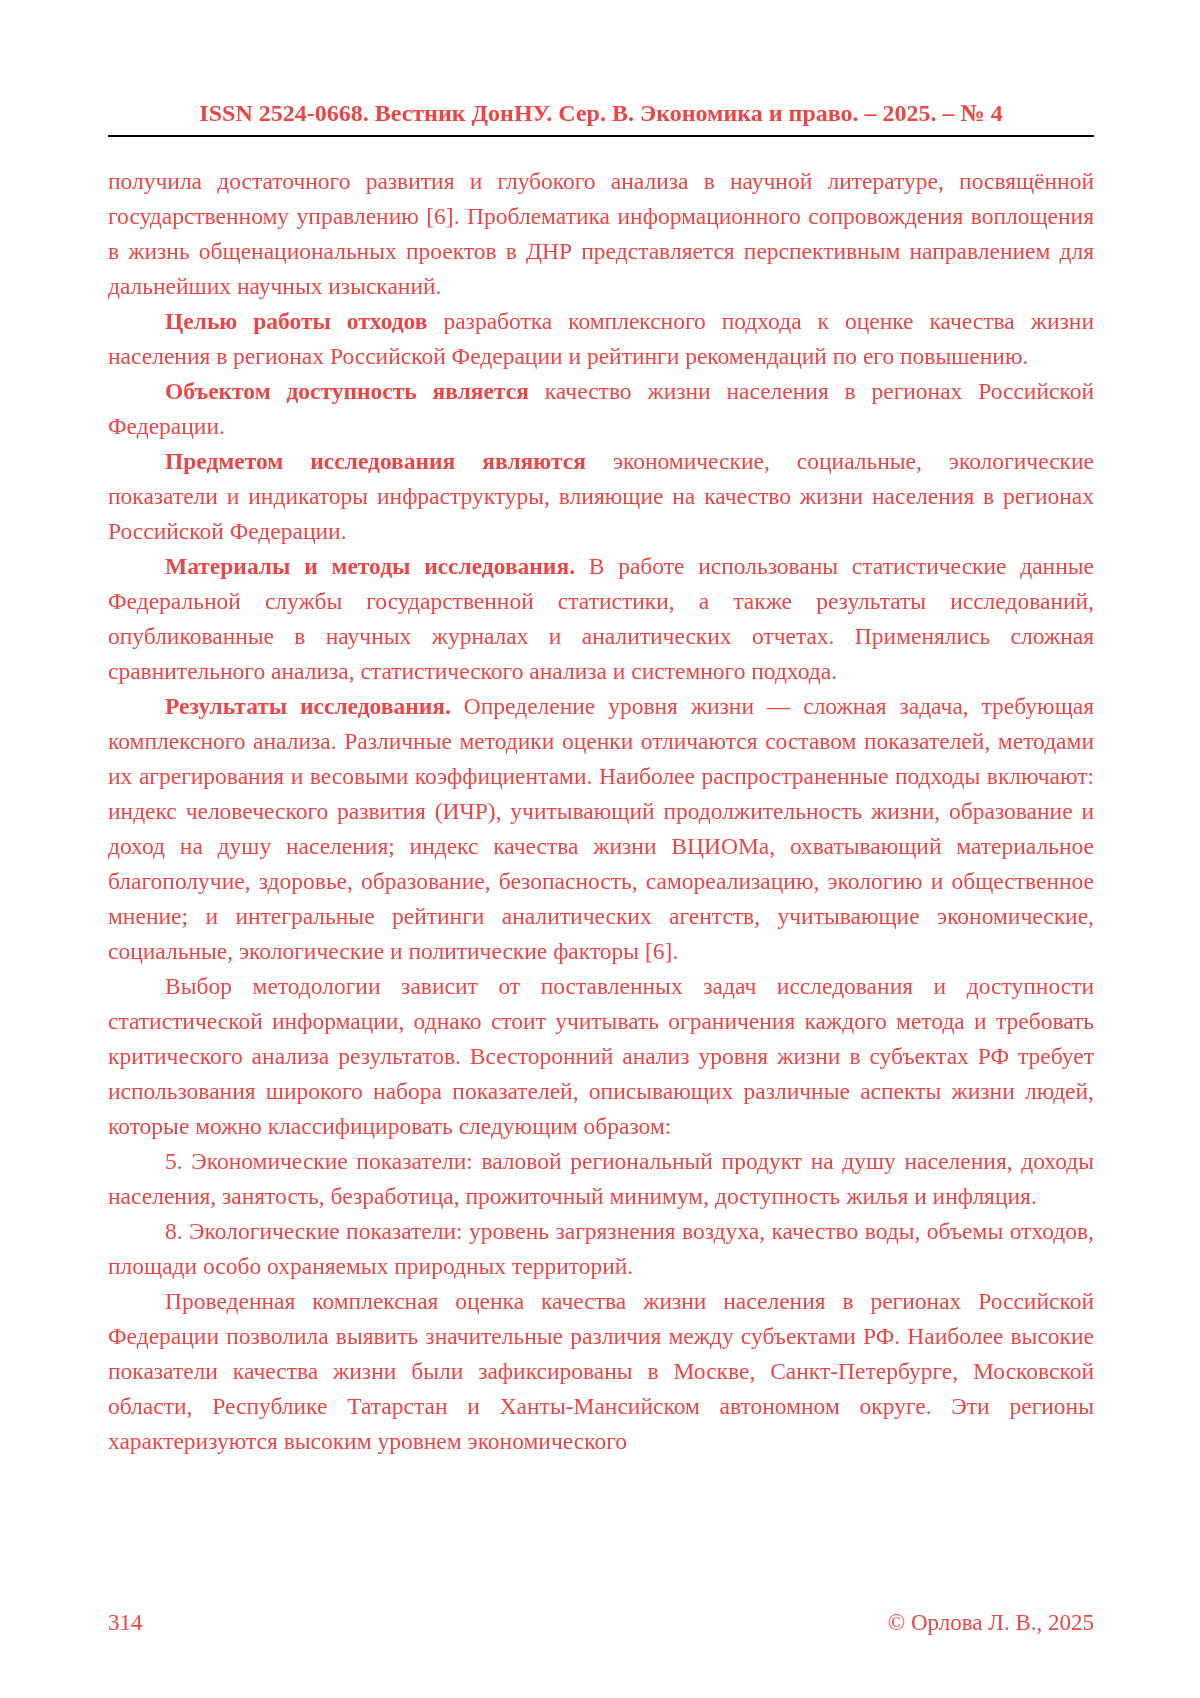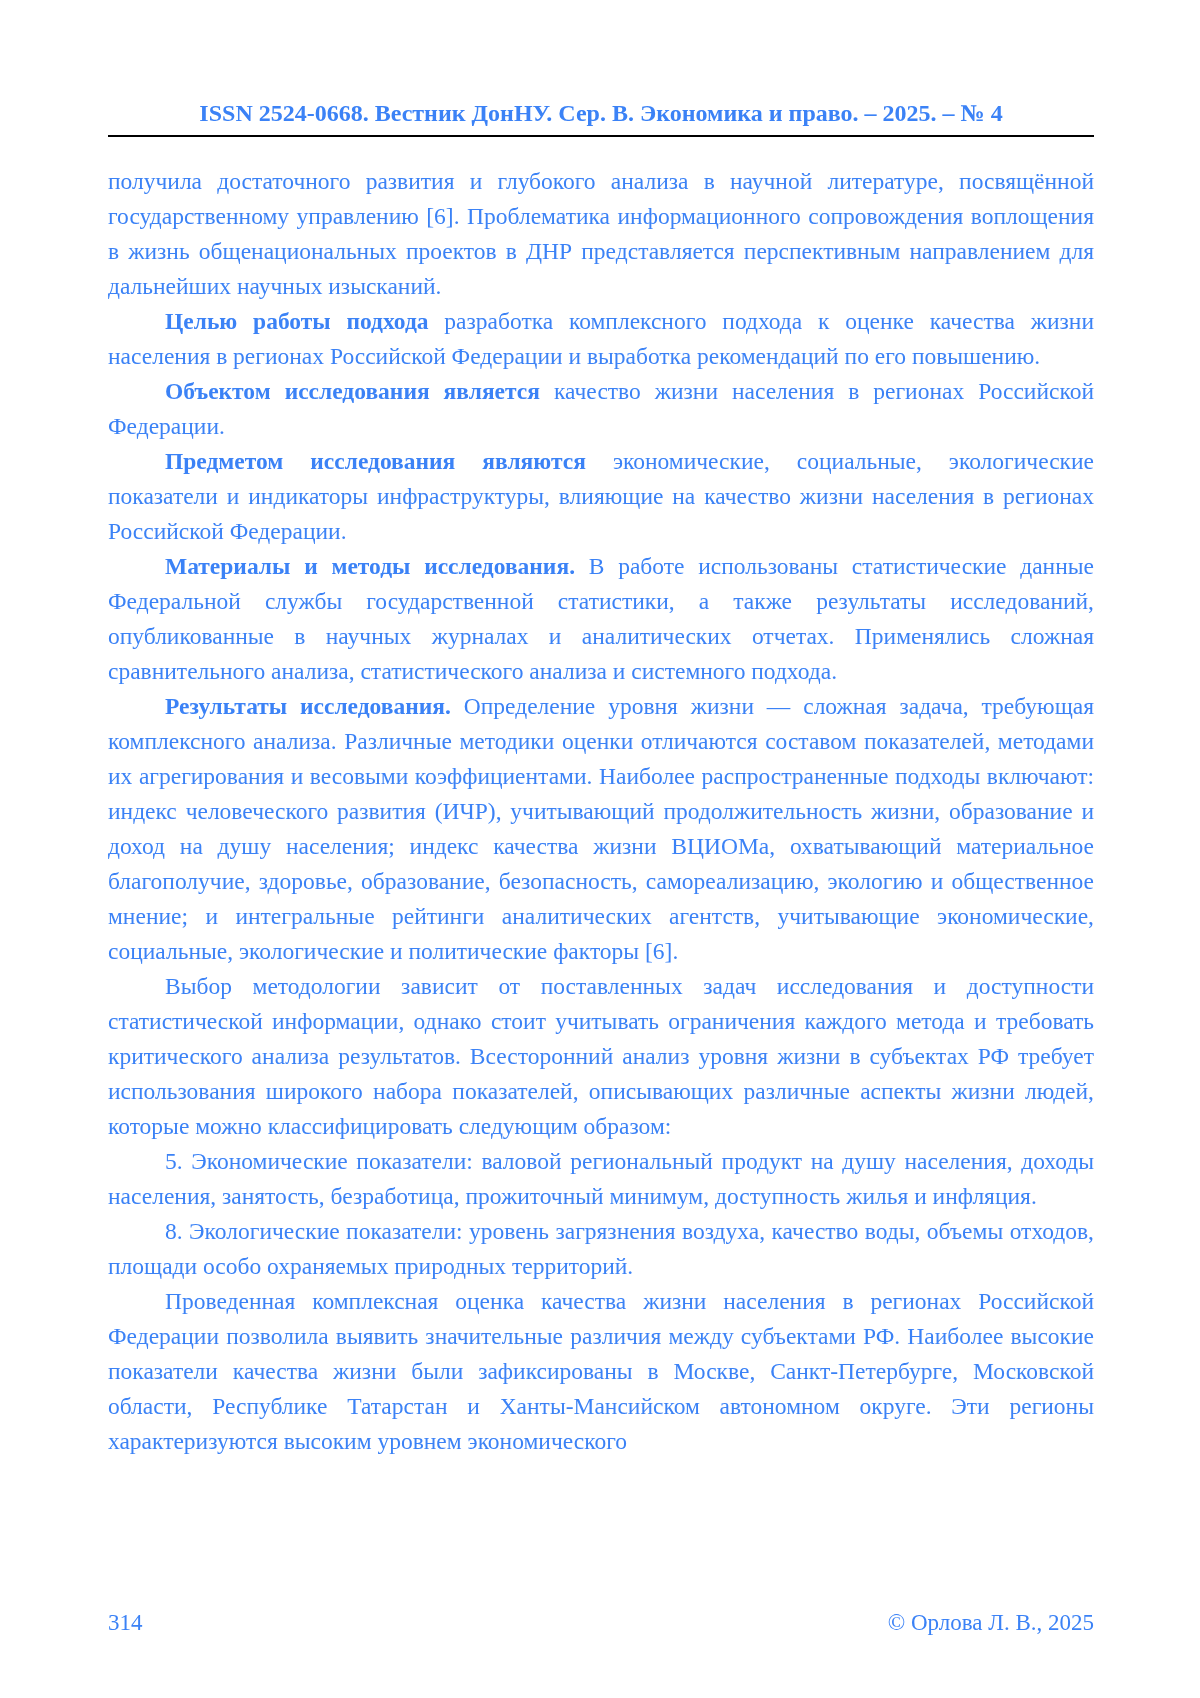--- a/index.html
+++ b/index.html
@@ -6,21 +6,21 @@
     margin: 0;
     padding: 0;
     background: #ffffff;
   }
   .page {
     position: relative;
     width: 1200px;
     height: 1698px;
     margin: 0 auto;
     background: #ffffff;
-    color: #3b82f6;
+    color: #ef4444;
     font-family: "Liberation Serif", "DejaVu Serif", serif;
     overflow: hidden;
   }
   .running-head {
     margin: 100px 106px 0 108px;
     text-align: center;
     font-weight: bold;
     font-size: 24px;
     line-height: 26px;
     padding-bottom: 9px;
@@ -56,22 +56,22 @@
 </style>
 </head>
 <body>
 
 <div class="page">
 
   <div class="running-head">ISSN 2524-0668. Вестник ДонНУ. Сер. В. Экономика и право. – 2025. – № 4</div>
 
   <div class="body-text">
     <p><b></b><span>получила достаточного развития и глубокого анализа в научной литературе, посвящённой государственному управлению [6]. Проблематика информационного сопровождения воплощения в жизнь общенациональных проектов в ДНР представляется перспективным направлением для дальнейших научных изысканий.</span></p>
-    <p class="indent"><b>Целью работы подхода</b><span> разработка комплексного подхода к оценке качества жизни населения в регионах Российской Федерации и выработка рекомендаций по его повышению.</span></p>
-    <p class="indent"><b>Объектом исследования является</b><span> качество жизни населения в регионах Российской Федерации.</span></p>
+    <p class="indent"><b>Целью работы отходов</b><span> разработка комплексного подхода к оценке качества жизни населения в регионах Российской Федерации и рейтинги рекомендаций по его повышению.</span></p>
+    <p class="indent"><b>Объектом доступность является</b><span> качество жизни населения в регионах Российской Федерации.</span></p>
     <p class="indent"><b>Предметом исследования являются</b><span> экономические, социальные, экологические показатели и индикаторы инфраструктуры, влияющие на качество жизни населения в регионах Российской Федерации.</span></p>
     <p class="indent"><b>Материалы и методы исследования.</b><span> В работе использованы статистические данные Федеральной службы государственной статистики, а также результаты исследований, опубликованные в научных журналах и аналитических отчетах. Применялись сложная сравнительного анализа, статистического анализа и системного подхода.</span></p>
     <p class="indent"><b>Результаты исследования.</b><span> Определение уровня жизни — сложная задача, требующая комплексного анализа. Различные методики оценки отличаются составом показателей, методами их агрегирования и весовыми коэффициентами. Наиболее распространенные подходы включают: индекс человеческого развития (ИЧР), учитывающий продолжительность жизни, образование и доход на душу населения; индекс качества жизни ВЦИОМа, охватывающий материальное благополучие, здоровье, образование, безопасность, самореализацию, экологию и общественное мнение; и интегральные рейтинги аналитических агентств, учитывающие экономические, социальные, экологические и политические факторы [6].</span></p>
     <p class="indent"><b></b><span>Выбор методологии зависит от поставленных задач исследования и доступности статистической информации, однако стоит учитывать ограничения каждого метода и требовать критического анализа результатов. Всесторонний анализ уровня жизни в субъектах РФ требует использования широкого набора показателей, описывающих различные аспекты жизни людей, которые можно классифицировать следующим образом:</span></p>
     <p class="indent"><b></b><span>5. Экономические показатели: валовой региональный продукт на душу населения, доходы населения, занятость, безработица, прожиточный минимум, доступность жилья и инфляция.</span></p>
     <p class="indent"><b></b><span>8. Экологические показатели: уровень загрязнения воздуха, качество воды, объемы отходов, площади особо охраняемых природных территорий.</span></p>
     <p class="indent"><b></b><span>Проведенная комплексная оценка качества жизни населения в регионах Российской Федерации позволила выявить значительные различия между субъектами РФ. Наиболее высокие показатели качества жизни были зафиксированы в Москве, Санкт-Петербурге, Московской области, Республике Татарстан и Ханты-Мансийском автономном округе. Эти регионы характеризуются высоким уровнем экономического</span></p>
   </div>
 
   <div class="footer">

